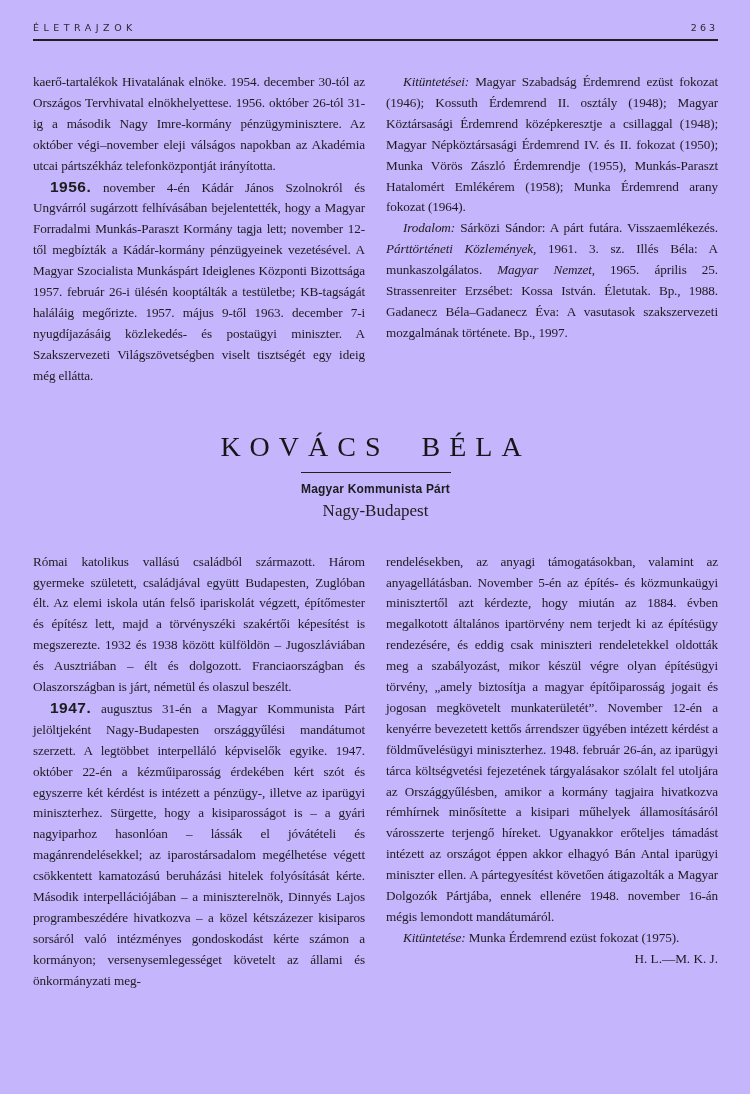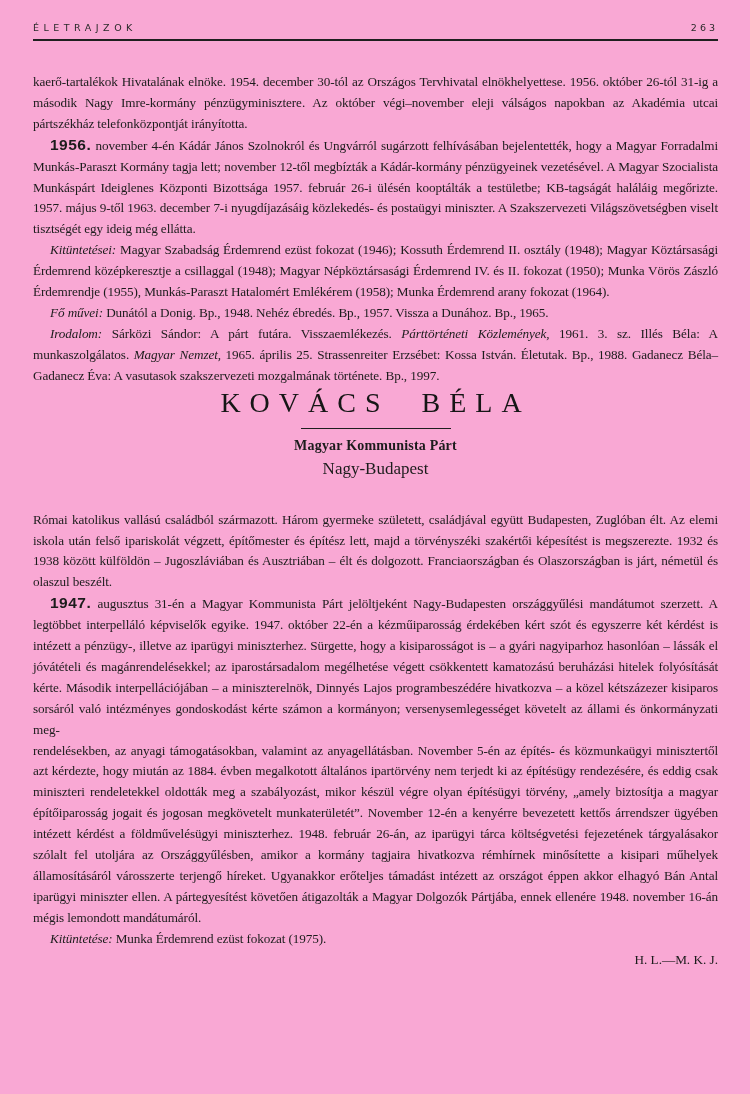--- a/index.html
+++ b/index.html
@@ -1,38 +1,38 @@
 <!DOCTYPE html>
 <html lang="hu"><head>
 <meta charset="utf-8">
 <style>
   html,body{margin:0;padding:0;background:#e8e8e6;}
   .page{
     position:relative;
     width:750px;height:1094px;
     margin:0 auto;
-    background:#f9a8d4;
+    background:#c4b5fd;
     color:#1c1c1c;
     font-family:"Liberation Serif", serif;
     box-sizing:border-box;
     padding:22px 32px 0 33px;
     overflow:hidden;
   }
   
   .running-head{
     display:flex;justify-content:space-between;align-items:flex-end;
     font-family:"DejaVu Sans", sans-serif;
     font-size:9.5px;color:#2a2a2a;
   }
   .running-head .label{letter-spacing:4.5px;font-weight:500;}
   .running-head .folio{letter-spacing:3px;}
   .head-rule{border:0;border-top:2px solid #1f1f1f;margin:6px 0 0 0;}
 
   
-  .columns{display:flex;margin-top:31px;flex-direction:column;}
+  .columns{display:flex;gap:21px;margin-top:31px;}
   .col{flex:1 1 0;min-width:0;}
   .para{
     margin:0;
     font-size:13.2px;
     line-height:20.9px;
     text-align:justify;
     letter-spacing:-0.1px;
   }
   .para.indent{text-indent:17px;}
   .seg-italic{font-style:italic;}
@@ -43,44 +43,44 @@
     letter-spacing:0.5px;
   }
   .signature{
     margin:0;
     font-size:13.2px;
     line-height:20.9px;
     text-align:right;
   }
 
   
-  .entry-head{text-align:center;}
+  .entry-head{margin-top:44px;text-align:center;}
   .entry-name{
     margin:0;
     font-family:"Liberation Serif", serif;
     font-weight:normal;
     font-size:28px;
     letter-spacing:9px;
     word-spacing:16px;
     color:#161616;
   }
   .entry-dates{
     margin:11px 0 0 0;
     font-size:16px;
     letter-spacing:0.2px;
   }
   .entry-rule{
     border:0;border-top:1.6px solid #1f1f1f;
     width:150px;margin:9px auto 0 auto;
   }
   .entry-party{
     margin:9px 0 0 0;
-    font-size:14px;
+    font-size:12px;
     font-weight:bold;
-    font-family:Liberation Serif, serif;
+    font-family:Liberation Sans, sans-serif;
     letter-spacing:0.2px;
   }
   .entry-district{
     margin:5px 0 0 0;
     font-size:17px;
   }
   .entry-body{}
 </style>
 </head>
 <body>
@@ -94,21 +94,20 @@
   <hr class="head-rule">
 
   <div class="columns">
     <div class="col">
         <p class="para"><span class="seg-normal">kaerő-tartalékok Hivatalának elnöke. 1954. december 30-tól az Országos Tervhivatal elnökhelyettese. 1956. október 26-tól 31-ig a második Nagy Imre-kormány pénzügyminisztere. Az október végi–november eleji válságos napokban az Akadémia utcai pártszékház telefonközpontját irányította.</span></p>
         <p class="para indent"><span class="seg-lead-year">1956.</span><span class="seg-normal"> november 4-én Kádár János Szolnokról és Ungvárról sugárzott felhívásában bejelentették, hogy a Magyar Forradalmi Munkás-Paraszt Kormány tagja lett; november 12-től megbízták a Kádár-kormány pénzügyeinek vezetésével. A Magyar Szocialista Munkáspárt Ideiglenes Központi Bizottsága 1957. február 26-i ülésén kooptálták a testületbe; KB-tagságát haláláig megőrizte. 1957. május 9-től 1963. december 7-i nyugdíjazásáig közlekedés- és postaügyi miniszter. A Szakszervezeti Világszövetségben viselt tisztségét egy ideig még ellátta.</span></p>
       </div>
     <div class="col">
       <div>
           <p class="para indent"><span class="seg-italic">Kitüntetései:</span><span class="seg-normal"> Magyar Szabadság Érdemrend ezüst fokozat (1946); Kossuth Érdemrend II. osztály (1948); Magyar Köztársasági Érdemrend középkeresztje a csillaggal (1948); Magyar Népköztársasági Érdemrend IV. és II. fokozat (1950); Munka Vörös Zászló Érdemrendje (1955), Munkás-Paraszt Hatalomért Emlékérem (1958); Munka Érdemrend arany fokozat (1964).</span></p>
-          <p class="para indent"><span class="seg-italic">Fő művei:</span><span class="seg-normal"> Dunától a Donig. Bp., 1948. Nehéz ébredés. Bp., 1957. Vissza a Dunához. Bp., 1965.</span></p>
           <p class="para indent"><span class="seg-italic">Irodalom:</span><span class="seg-normal"> Sárközi Sándor: A párt futára. Visszaemlékezés. </span><span class="seg-italic">Párttörténeti Közlemények,</span><span class="seg-normal"> 1961. 3. sz. Illés Béla: A munkaszolgálatos. </span><span class="seg-italic">Magyar Nemzet,</span><span class="seg-normal"> 1965. április 25. Strassenreiter Erzsébet: Kossa István. Életutak. Bp., 1988. Gadanecz Béla–Gadanecz Éva: A vasutasok szakszervezeti mozgalmának története. Bp., 1997.</span></p>
         </div>
     </div>
   </div>
 
   <div class="entry-head">
     <h1 class="entry-name">KOVÁCS BÉLA</h1>
     <hr class="entry-rule">
     <p class="entry-party">Magyar Kommunista Párt</p>
     <p class="entry-district">Nagy-Budapest</p>

